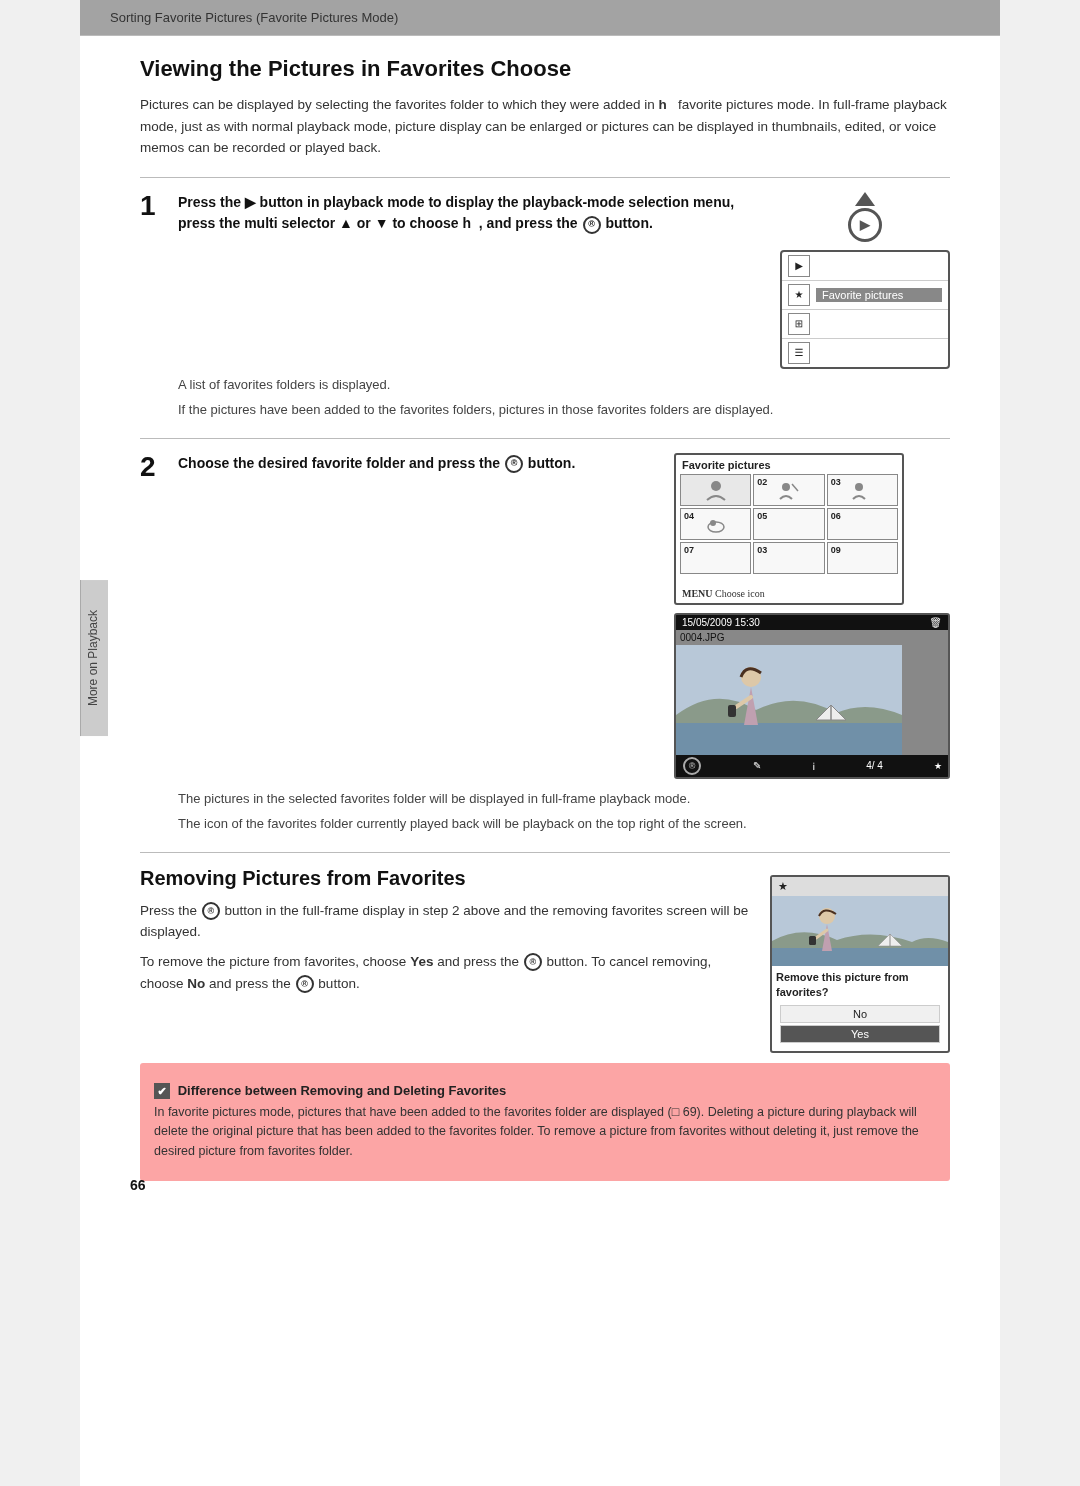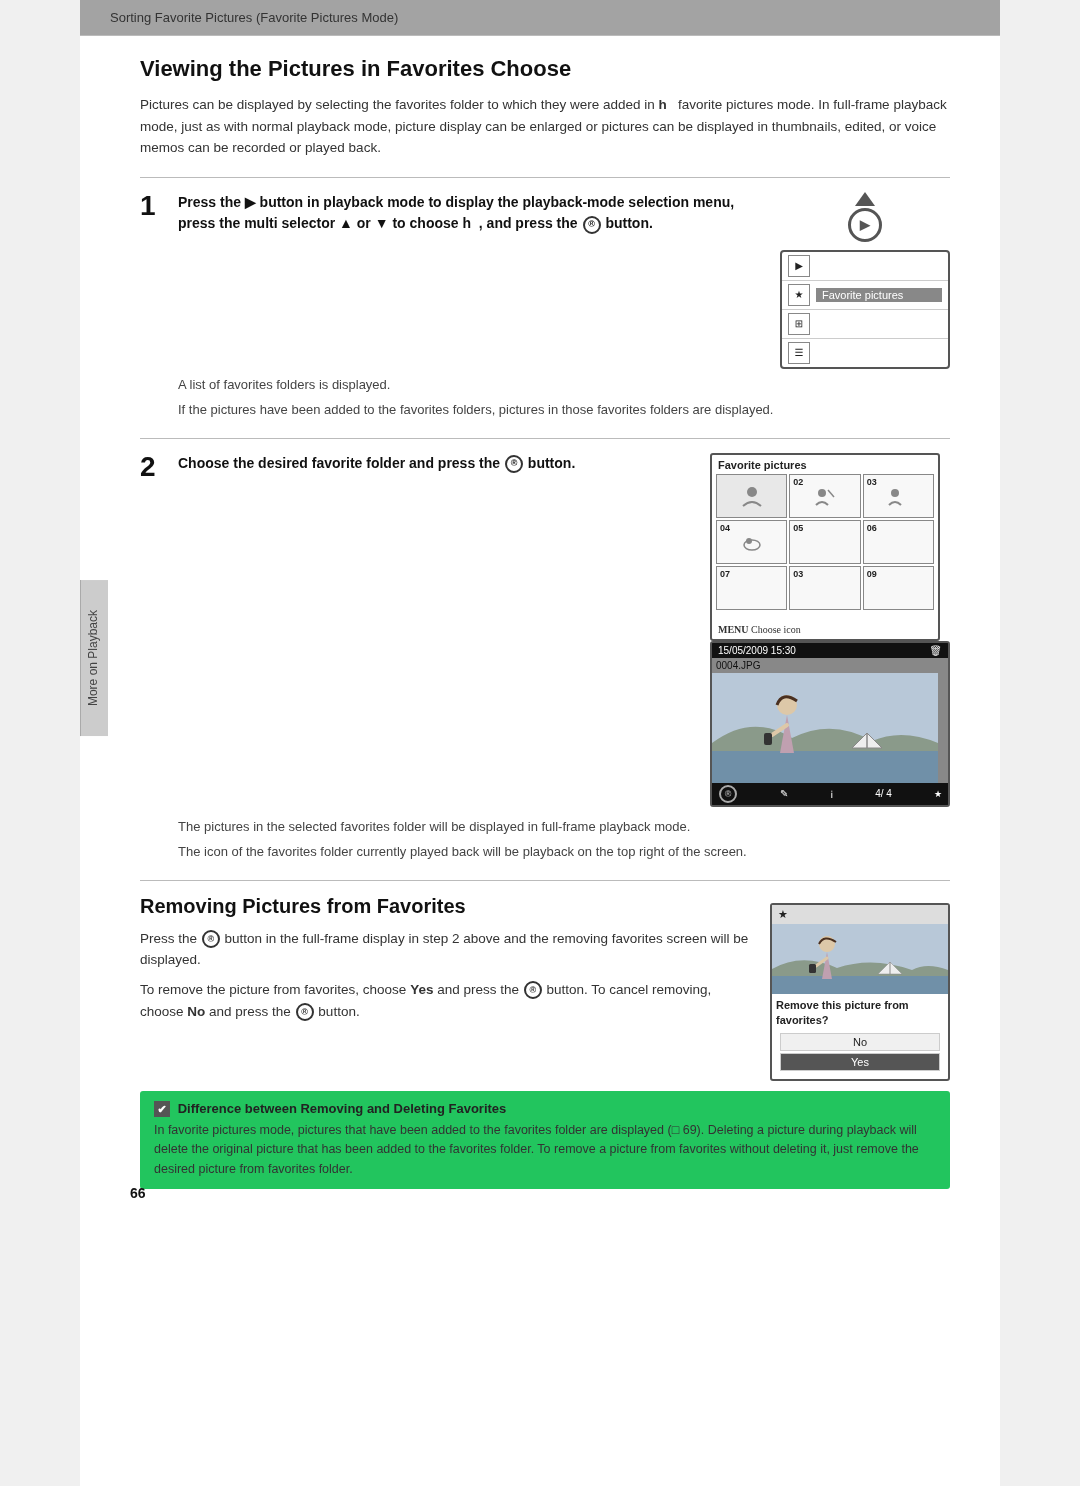--- a/index.html
+++ b/index.html
@@ -160,21 +160,21 @@
       margin-bottom: 3px;
       padding-left: 2px;
     }
     .fav-grid {
       display: grid;
       grid-template-columns: repeat(3, 1fr);
       gap: 2px;
     }
     .fav-cell {
       border: 1px solid #888;
-      height: 44px;
+      height: 32px;
       display: flex;
       align-items: center;
       justify-content: center;
       font-size: 10px;
       font-weight: bold;
       position: relative;
       background: #f8f8f8;
     }
     .fav-cell.with-icon {
       background: #e8e8e8;
@@ -191,25 +191,26 @@
       font-size: 10px;
       color: #333;
       padding-left: 2px;
       font-family: Liberation Serif, serif;
     }
     .fav-menu-bar span {
       font-weight: bold;
     }
     
     .playback-box {
-      width: 240px;
+      width: 276px;
       border: 2px solid #555;
       border-radius: 3px;
       background: #222;
       overflow: hidden;
+      margin-top: 8px;
     }
     .pb-header {
       display: flex;
       align-items: center;
       justify-content: space-between;
       padding: 2px 6px;
       background: #111;
       color: #fff;
       font-size: 10px;
     }
@@ -280,23 +281,23 @@
       margin-bottom: 10px;
       color: #111;
     }
     .body-text {
       font-size: 13.5px;
       line-height: 1.6;
       color: #333;
       margin-bottom: 8px;
     }
     .note-box {
-      background: #22c55e;
+      background: #fca5a5;
       border-radius: 3px;
-      padding: 10px 14px;
+      padding: 20px 14px;
       margin-top: 10px;
     }
     .note-box-title {
       font-size: 13px;
       font-weight: bold;
       margin-bottom: 4px;
     }
     .note-box-text {
       font-size: 12.5px;
       line-height: 1.55;

